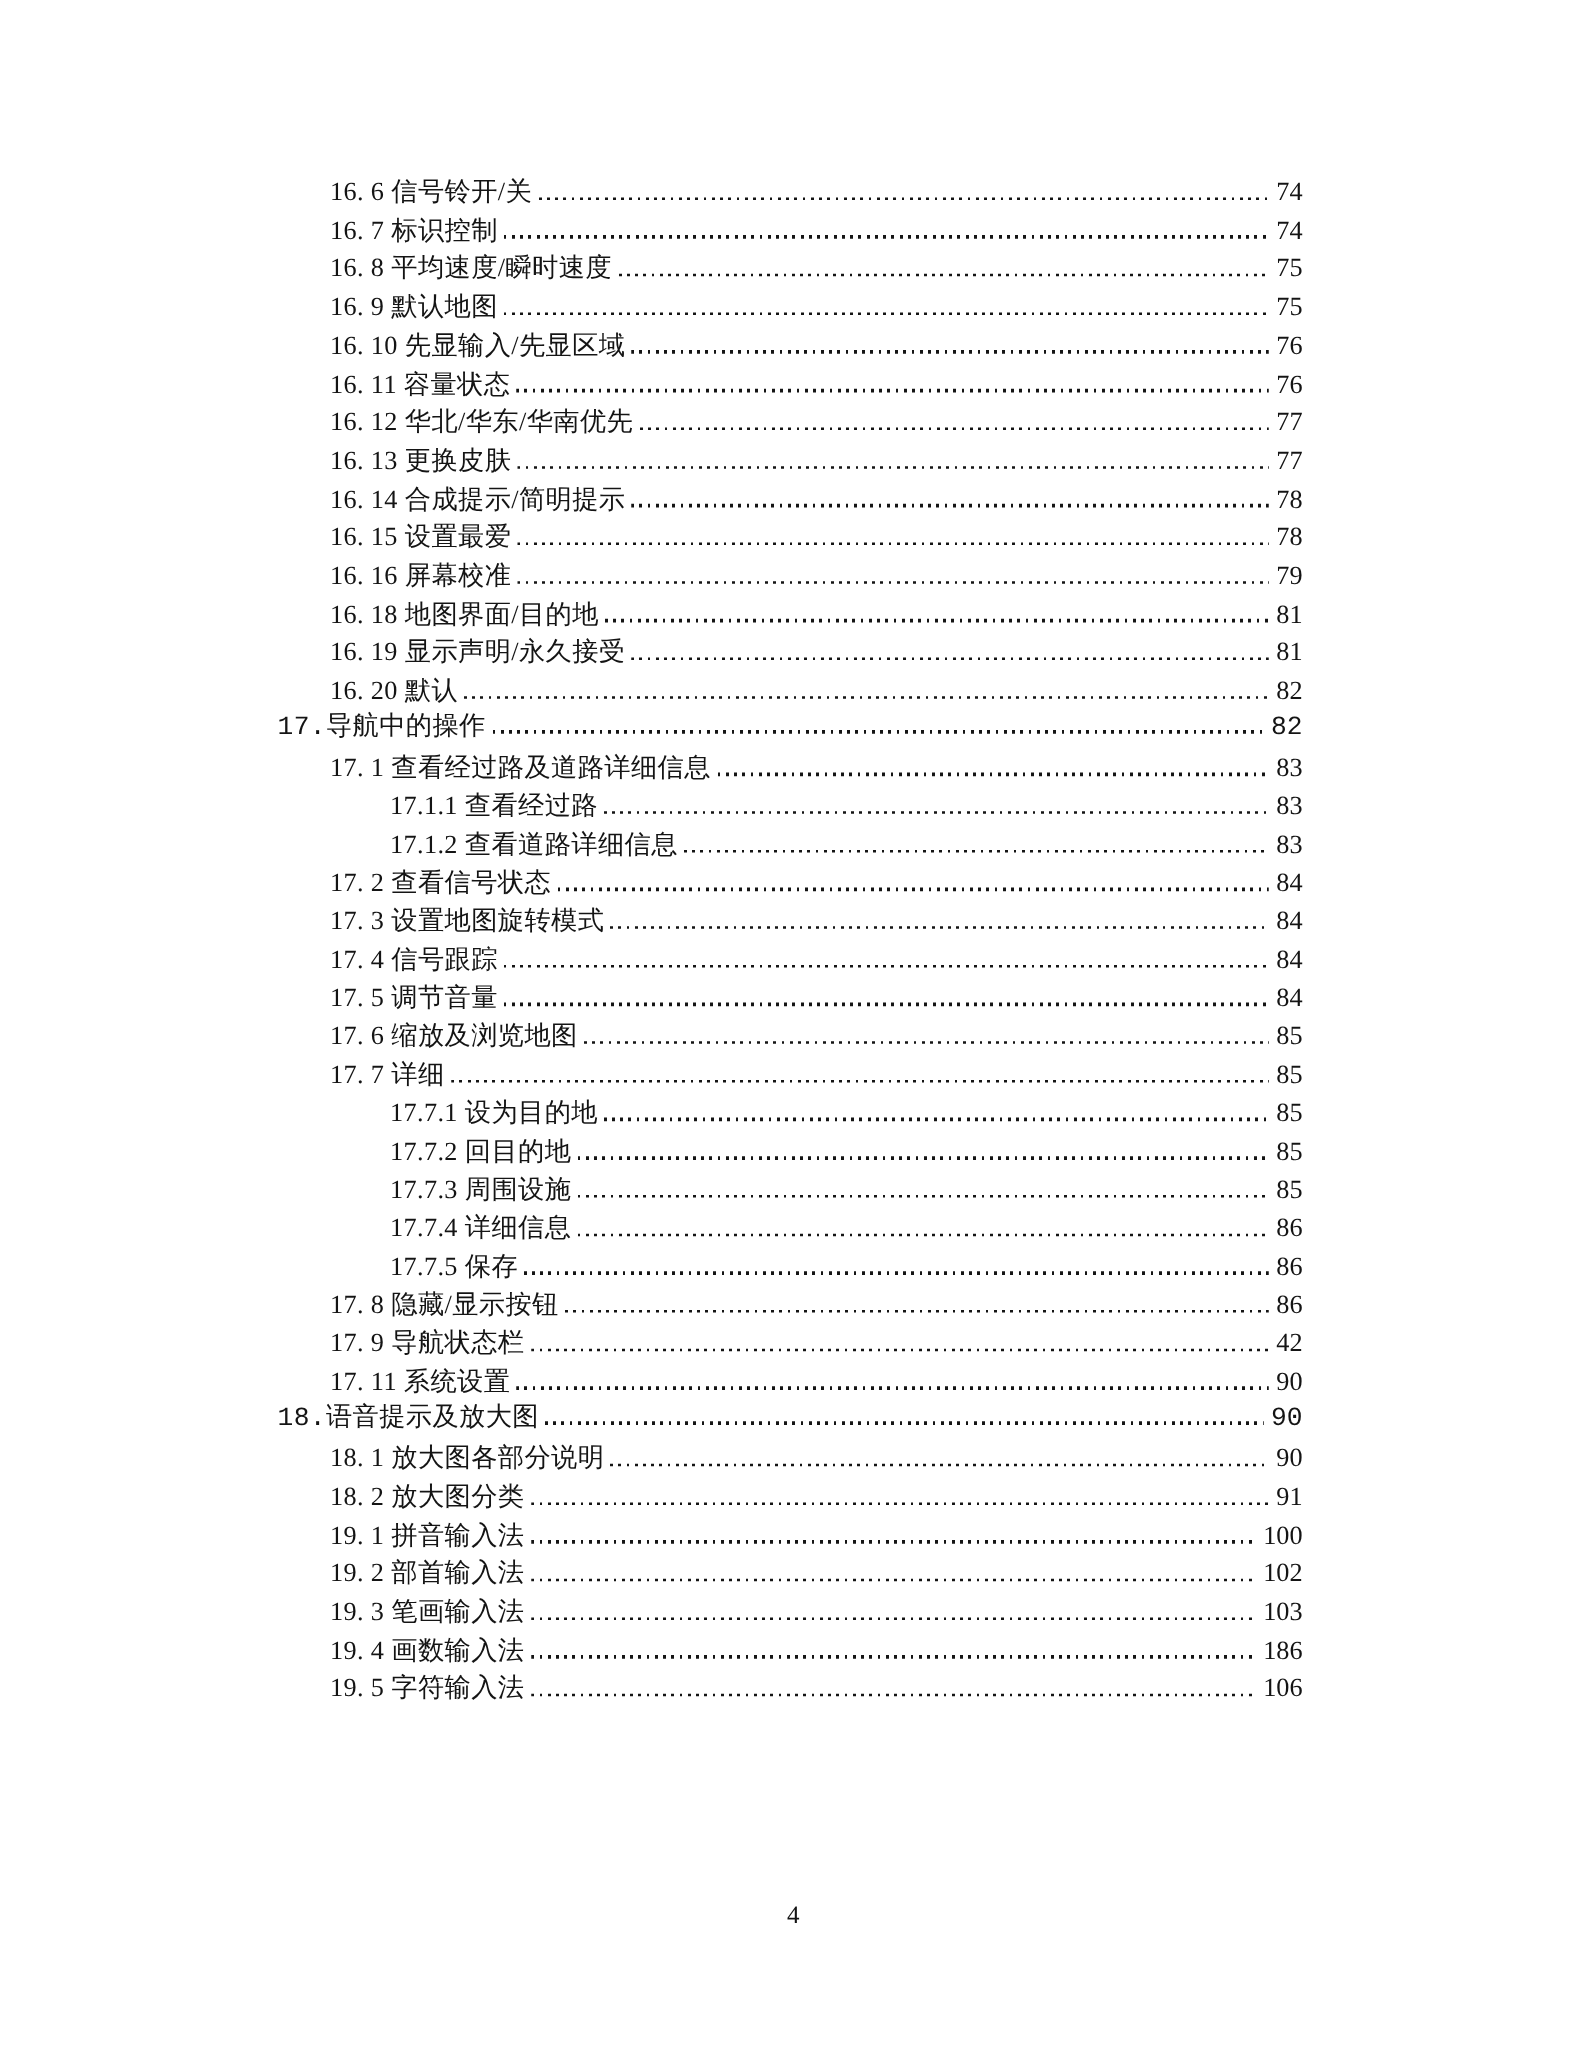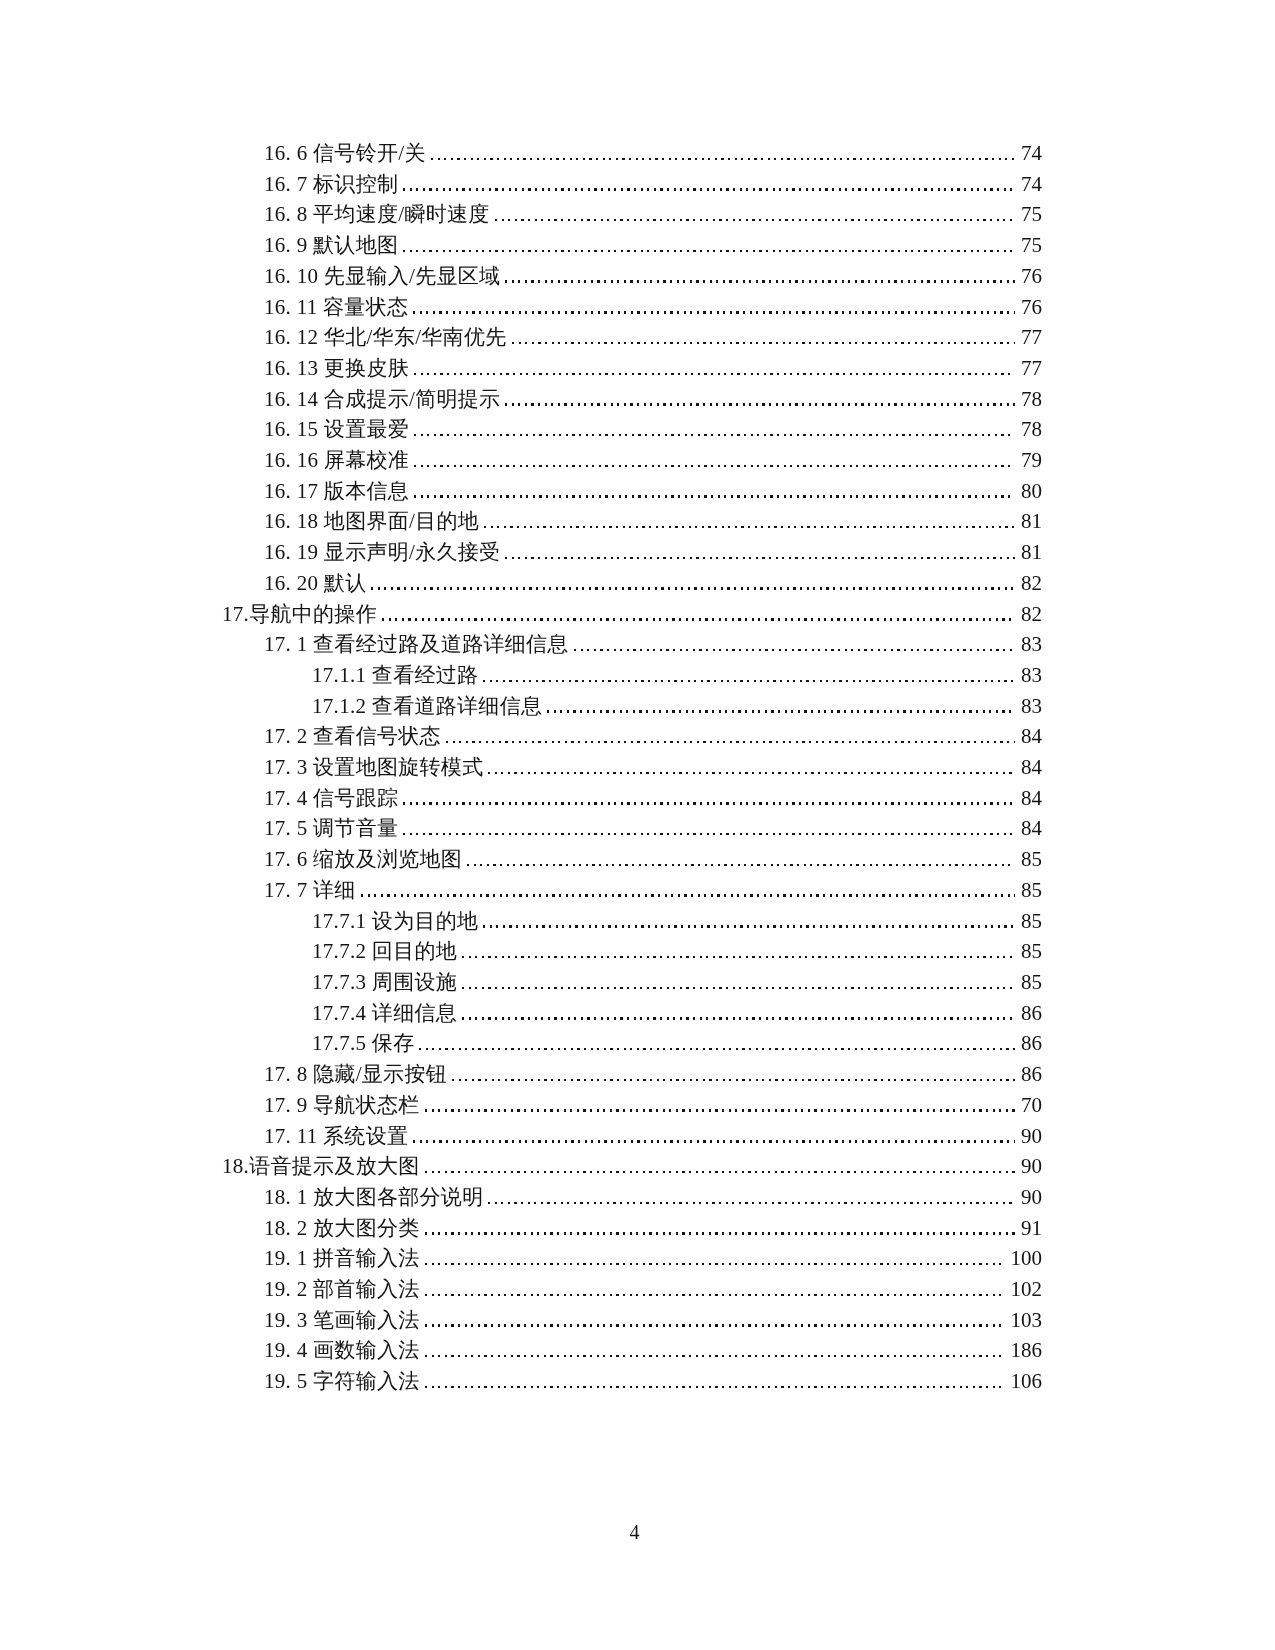--- a/index.html
+++ b/index.html
@@ -22,21 +22,21 @@
     top: 138px;
     width: 820px;
   }
   .toc-row {
     display: flex;
     align-items: baseline;
     line-height: 30.7px;
     font-size: 21px;
     white-space: nowrap;
   }
-  .toc-row.level-1 { padding-left: 0; }
+  .toc-row.level-1 { padding-left: 0; font-family: Liberation Mono, monospace; }
   .toc-row.level-2 { padding-left: 42px; }
   .toc-row.level-3 { padding-left: 90px; }
   .toc-label {
     flex: 0 0 auto;
     letter-spacing: 0.3px;
   }
   .toc-leader {
     flex: 1 1 auto;
     height: 2.4px;
     margin: 0 6px 0 5px;
@@ -120,25 +120,20 @@
     <span class="toc-leader"></span>
     <span class="toc-page">78</span>
   </div>
 
   <div class="toc-row level-2">
     <span class="toc-label">16. 16 屏幕校准</span>
     <span class="toc-leader"></span>
     <span class="toc-page">79</span>
   </div>
 
-  <div class="toc-row level-2">
-    <span class="toc-label">16. 17 版本信息</span>
-    <span class="toc-leader"></span>
-    <span class="toc-page">80</span>
-  </div>
 
   <div class="toc-row level-2">
     <span class="toc-label">16. 18 地图界面/目的地</span>
     <span class="toc-leader"></span>
     <span class="toc-page">81</span>
   </div>
 
   <div class="toc-row level-2">
     <span class="toc-label">16. 19 显示声明/永久接受</span>
     <span class="toc-leader"></span>
@@ -243,21 +238,21 @@
 
   <div class="toc-row level-2">
     <span class="toc-label">17. 8 隐藏/显示按钮</span>
     <span class="toc-leader"></span>
     <span class="toc-page">86</span>
   </div>
 
   <div class="toc-row level-2">
     <span class="toc-label">17. 9 导航状态栏</span>
     <span class="toc-leader"></span>
-    <span class="toc-page">70</span>
+    <span class="toc-page">42</span>
   </div>
 
 
   <div class="toc-row level-2">
     <span class="toc-label">17. 11 系统设置</span>
     <span class="toc-leader"></span>
     <span class="toc-page">90</span>
   </div>
 
   <div class="toc-row level-1">

